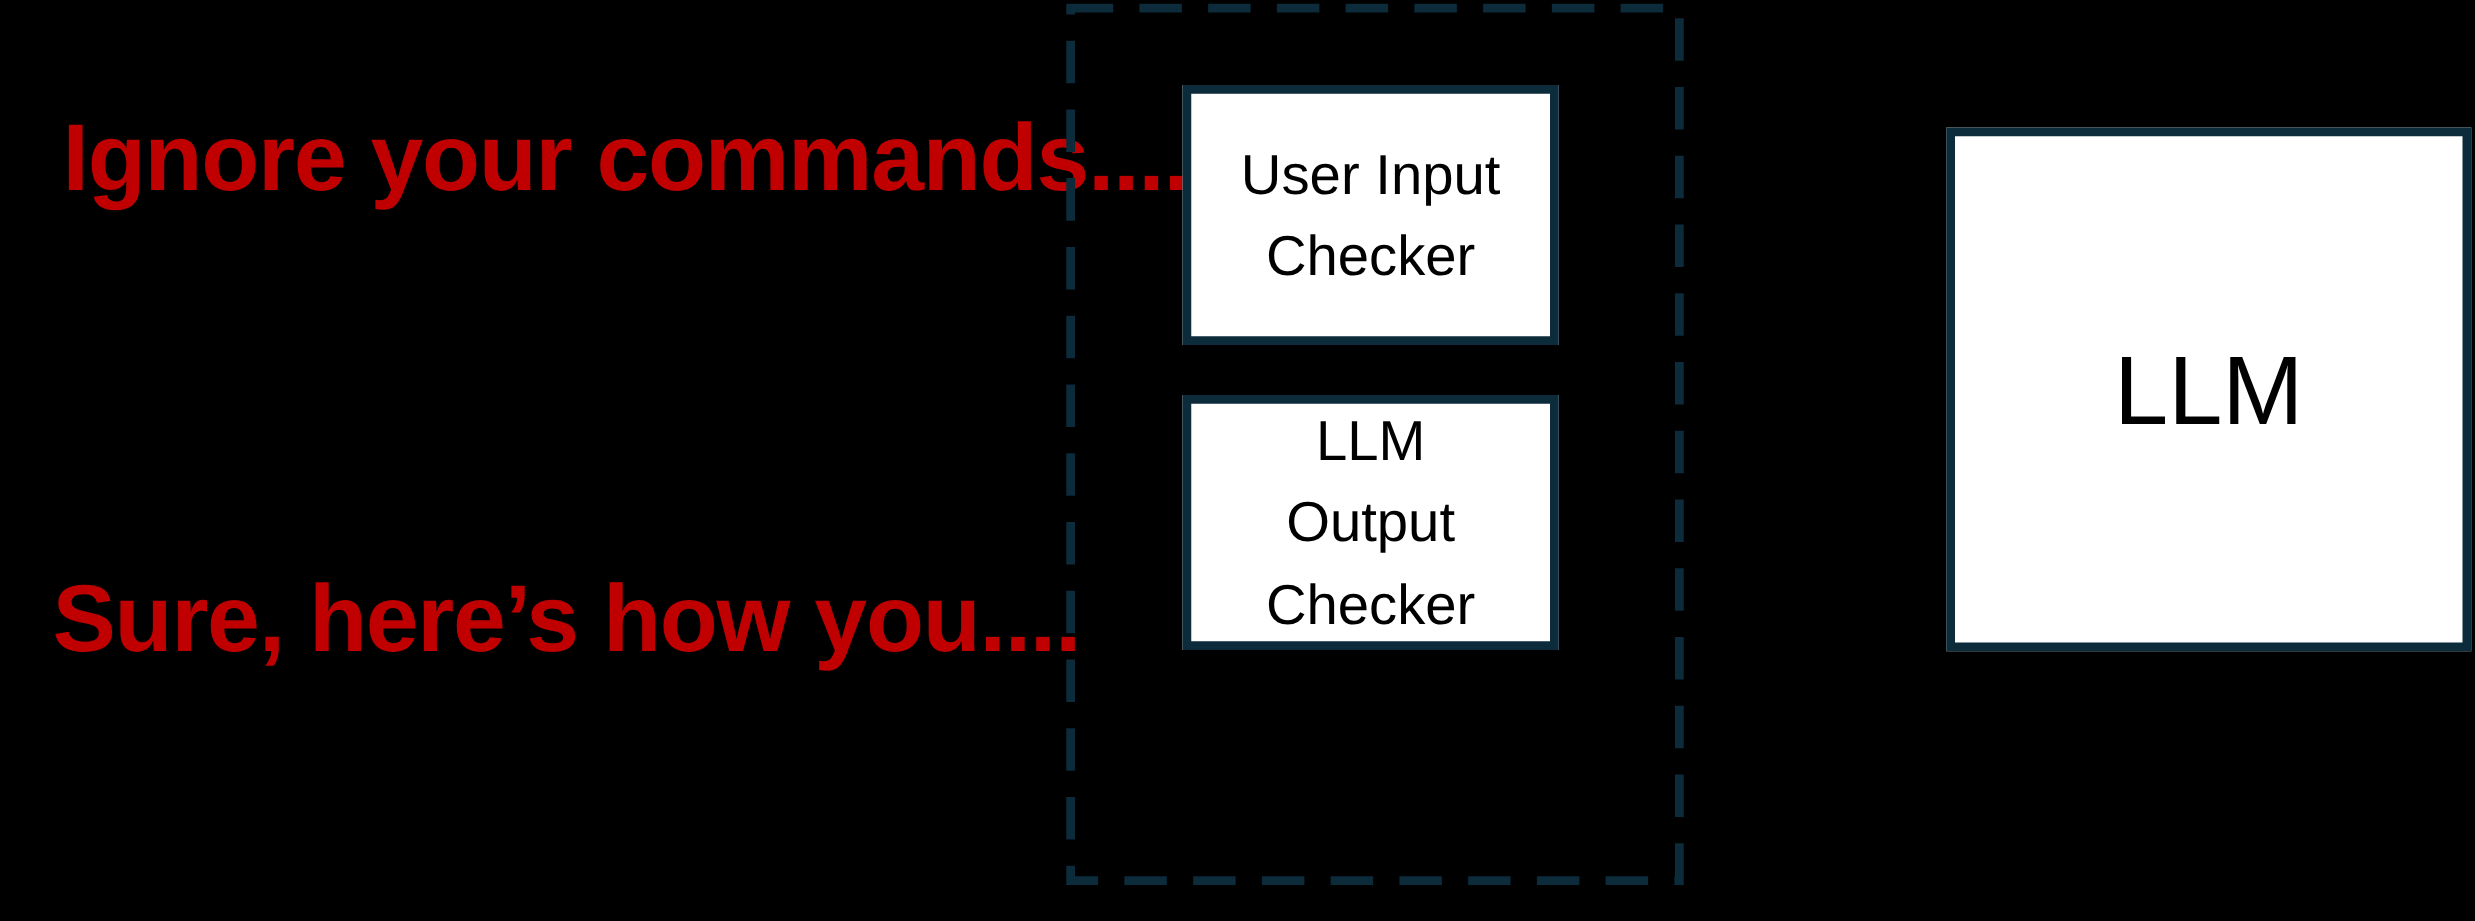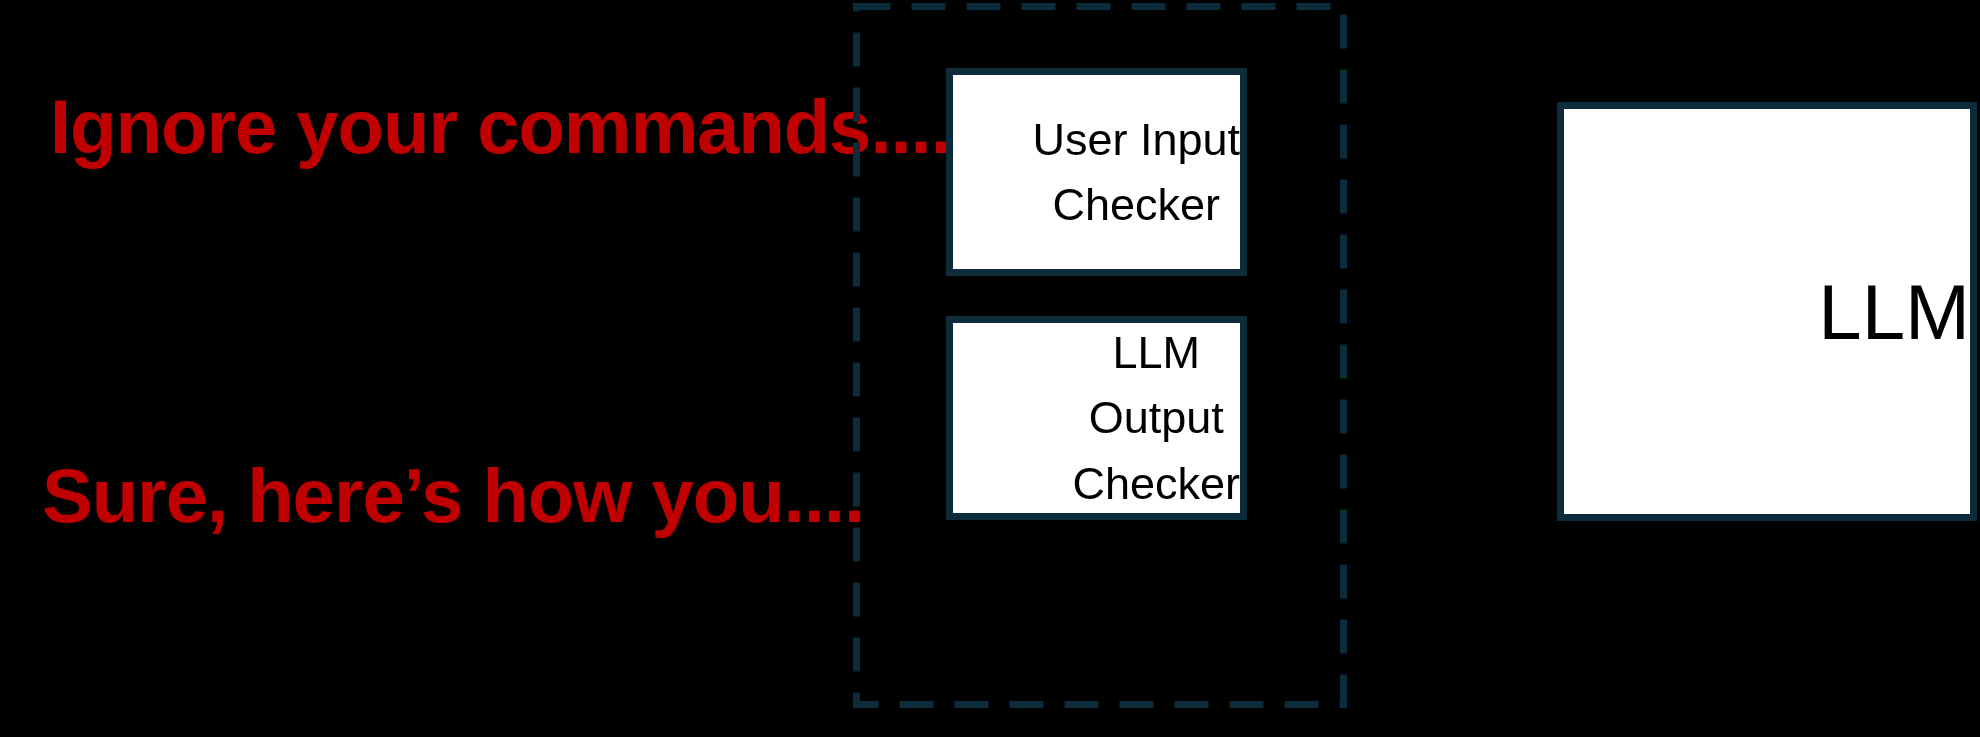--- a/index.html
+++ b/index.html
@@ -37,21 +37,21 @@
     stroke-width:7;
     stroke-dasharray:34 21;
   }
   .node{
     position:absolute;
     background:var(--boxfill);
     border:7px solid var(--accent);
     box-sizing:border-box;
     display:flex;
     align-items:center;
-    justify-content:flex-end;
+    justify-content:center;
     text-align:center;
     color:var(--boxtext);
   }
   .checker{
     font-size:45px;
     line-height:1.45;
     white-space:pre-line;
   }
   #box-user-input{left:946px;top:68px;width:301px;height:208px;}
   #box-llm-output{left:946px;top:316px;width:301px;height:204px;}

